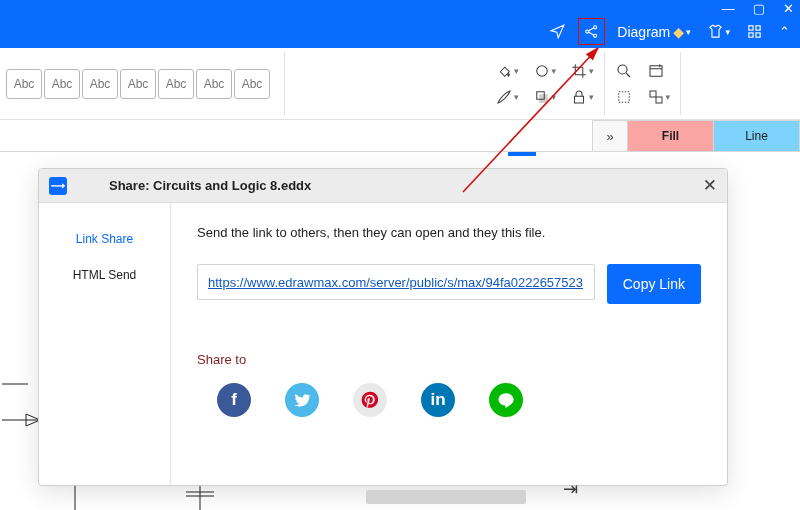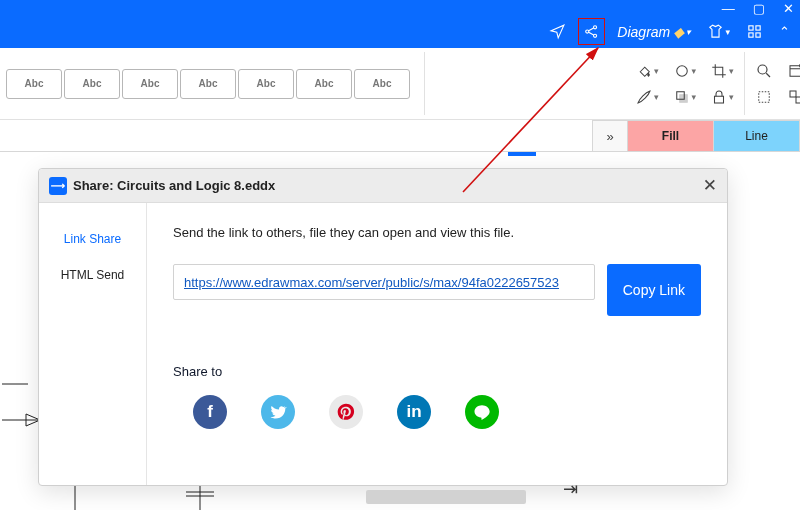--- a/index.html
+++ b/index.html
@@ -37,50 +37,49 @@
       display: flex;
       align-items: center;
       gap: 8px;
     }
     .tb-item { display: inline-flex; align-items: center; color: #fff; padding: 4px 4px; }
     .tb-item svg { width: 17px; height: 17px; display: block; }
     .share-highlight {
       border: 1.5px solid #d11010;
       padding: 4px 4px;
     }
-    .diagram-label { font-size: 14px; font-style: italic; }
+    .diagram-label { font-size: 14px; }
     
     .ribbon {
       height: 72px;
       border-bottom: 1px solid #e1e1e1;
       display: flex;
       align-items: center;
       padding: 4px 6px;
       background: #fff;
     }
     .abc-group {
       display: flex;
       gap: 2px;
       align-items: center;
       border-right: 1px solid #e1e1e1;
       padding-right: 14px;
       height: 100%;
     }
     .abc-box {
-      width: 56px;
+      width: 36px;
       height: 30px;
       border: 1px solid #b7b7b7;
       border-radius: 3px;
       display: flex;
       align-items: center;
       justify-content: center;
       color: #777;
-      font-size: 10px;
+      font-size: 12px;
       background: #fff;
-      font-weight: bold;
     }
     .tool-cluster {
       display: flex;
       flex-direction: column;
       gap: 8px;
       padding: 8px 10px;
       border-right: 1px solid #e1e1e1;
       height: 100%;
       justify-content: center;
     }
@@ -155,25 +154,25 @@
       align-items: center;
       padding: 0 10px;
       border-bottom: 1px solid #ddd;
       border-radius: 4px 4px 0 0;
     }
     .dlg-header .app-badge {
       width: 18px; height: 18px; background: #0a6bff; border-radius: 3px;
       display: flex; align-items: center; justify-content: center; color: #fff;
       margin-right: 6px; font-size: 10px; font-weight: bold;
     }
-    .dlg-header .dlg-title { font-size: 13px; font-weight: 600; color: #222; }
+    .dlg-header .dlg-title { font-size: 13px; font-weight: 600; color: #222; margin-left: 36px; }
     .dlg-header .dlg-close { margin-left: auto; font-size: 17px; color: #444; }
     .dlg-body { display: flex; min-height: 282px; }
     .dlg-sidebar {
-      width: 108px;
+      width: 132px;
       border-right: 1px solid #e5e5e5;
       padding-top: 18px;
     }
     .dlg-sidebar-item {
       display: flex;
       align-items: center;
       justify-content: center;
       height: 36px;
       font-size: 12px;
       color: #222;
@@ -185,23 +184,23 @@
     .link-box {
       flex: 1; height: 36px; border: 1px solid #d2d2d2; border-radius: 2px;
       display: flex; align-items: center; padding: 0 10px;
     }
     .link-box a {
       color: #1159c1; text-decoration: underline;
       font-size: 13px; white-space: nowrap; overflow: hidden; text-overflow: ellipsis;
     }
     .copy-btn {
       background: #0a6bff; color: #fff; border: none;
-      height: 52px; padding: 4px 16px; border-radius: 3px; font-size: 14px;
-    }
-    .share-to-label { font-size: 13px; color: #0f172a; margin-bottom: 16px; }
+      height: 40px; padding: 4px 16px; border-radius: 3px; font-size: 14px;
+    }
+    .share-to-label { font-size: 13px; color: #7f1d1d; margin-bottom: 16px; }
     .share-icons { display: flex; gap: 34px; padding-left: 20px; }
     .si {
       width: 34px; height: 34px; border-radius: 50%;
       display: flex; align-items: center; justify-content: center; color: #fff;
       font-size: 17px; font-weight: bold;
     }
     .si.fb { background: #3b5998; }
     .si.tw { background: #4db8ea; }
     .si.pin { background: #e9e9e9; }
     .si.li { background: #0077b5; }
@@ -397,21 +396,21 @@
     <span class="app-badge">⟶</span>
     <span class="dlg-title">Share: Circuits and Logic 8.eddx</span>
     <span class="dlg-close">✕</span>
   </div>
   <div class="dlg-body">
     <div class="dlg-sidebar">
       <div class="dlg-sidebar-item active">Link Share</div>
       <div class="dlg-sidebar-item">HTML Send</div>
     </div>
     <div class="dlg-content">
-      <div class="dlg-desc">Send the link to others, file they can open and view this file.</div>
+      <div class="dlg-desc">Send the link to others, then they can open and they this file.</div>
       <div class="link-row">
         <div class="link-box">
           <a href="#">https://www.edrawmax.com/server/public/s/max/94fa0222657523</a>
         </div>
         <button class="copy-btn">Copy Link</button>
       </div>
       <div class="share-to-label">Share to</div>
       <div class="share-icons">
         <div class="si fb">f</div>
         <div class="si tw">

